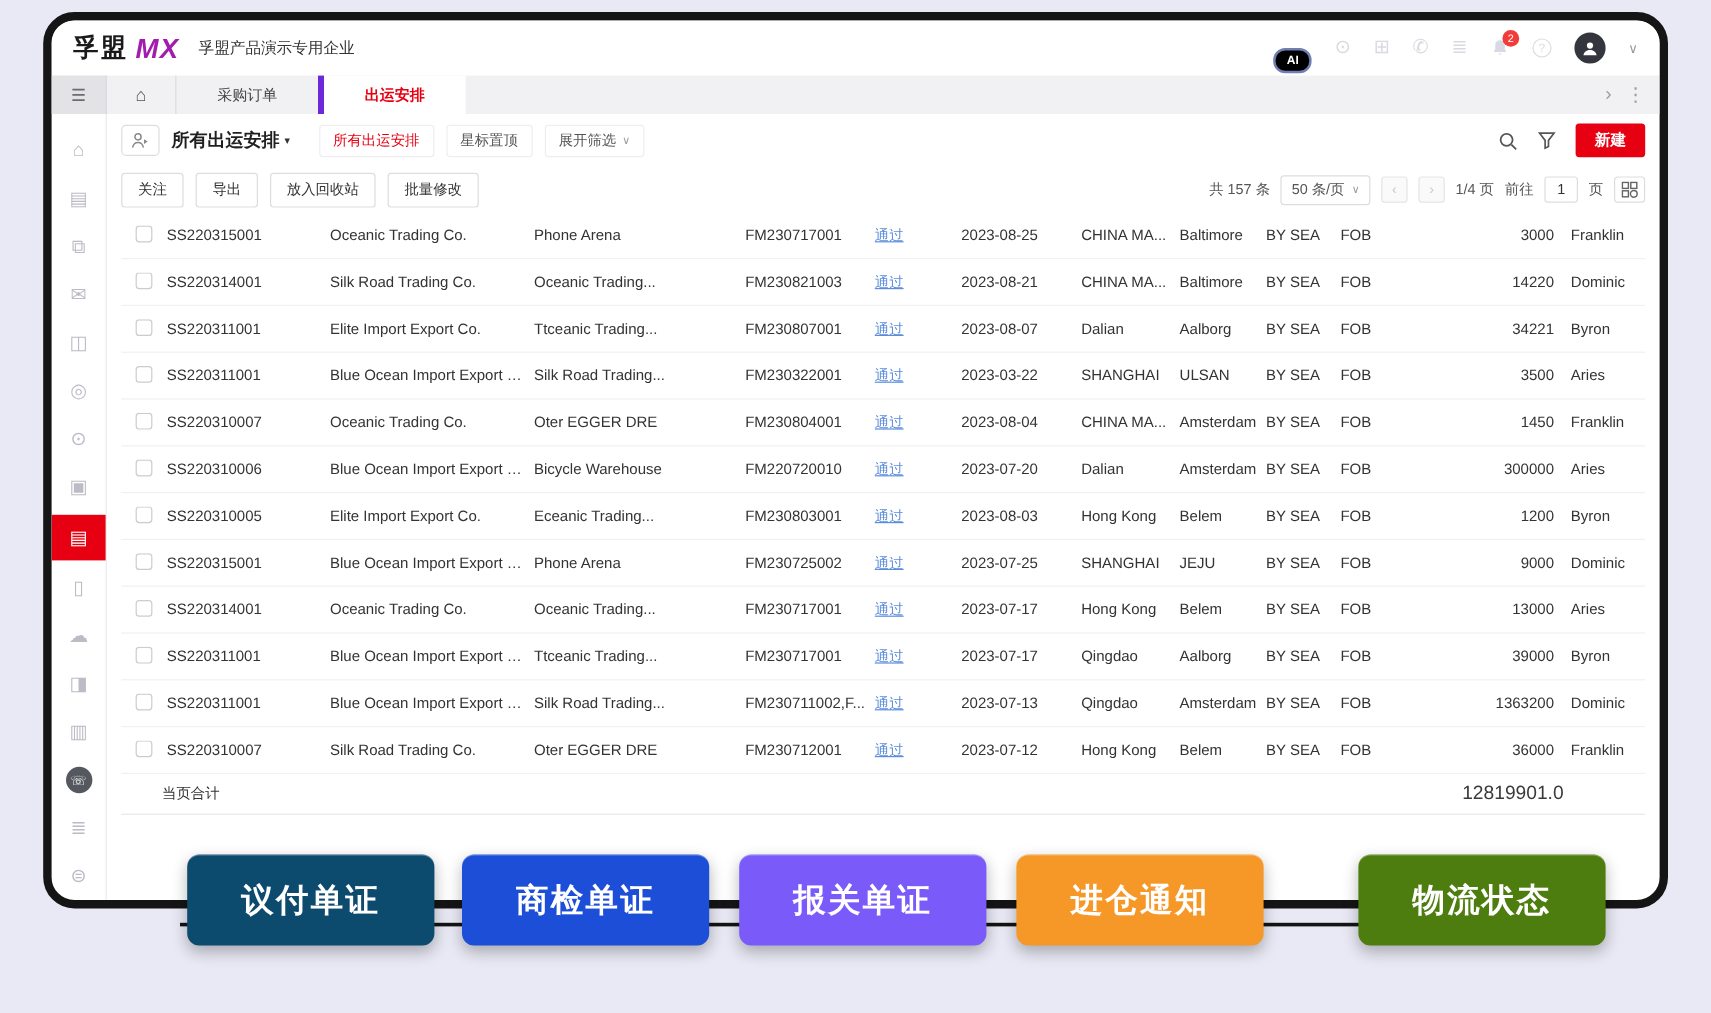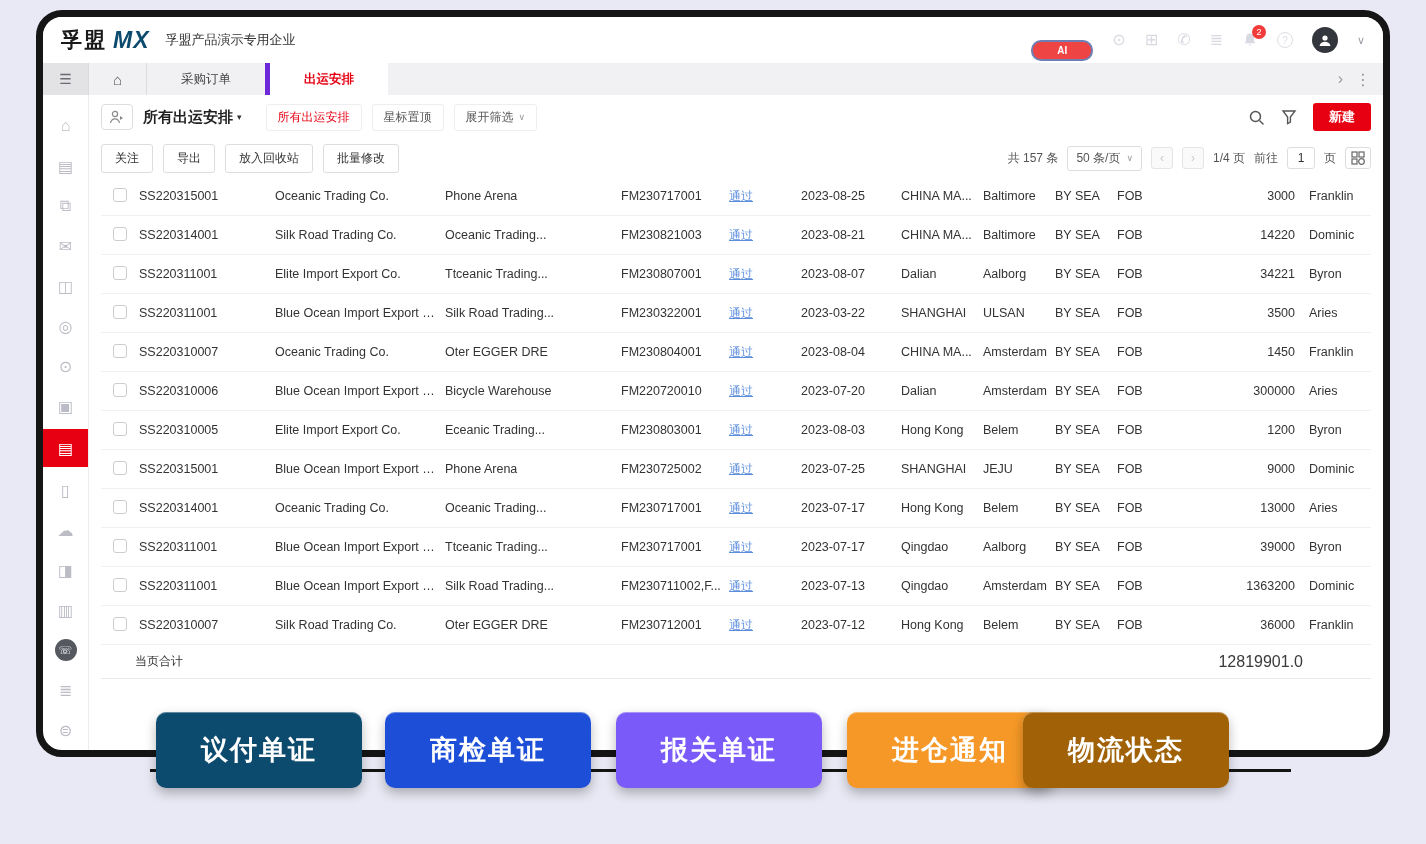--- a/index.html
+++ b/index.html
@@ -6,25 +6,25 @@
   html,body { width:1426px; height:844px; overflow:hidden;
     font-family:"Liberation Sans","DejaVu Sans",sans-serif; background:#e9e9f5; }
 
   
   .window { position:absolute; left:36px; top:10px; width:1354px; height:747px;
     background:#fff; border:7px solid #151515; border-radius:26px; overflow:hidden; z-index:1; }
 
   
   .topbar { height:46px; display:flex; align-items:center; padding:0 18px; background:#fff; }
   .logo-cn { font-size:21px; font-weight:bold; color:#1a1a1a; letter-spacing:2px; }
-  .logo-mx { font-size:23px; font-weight:bold; color:#0c4a6e; margin-left:6px; font-style:italic; letter-spacing:1px; }
+  .logo-mx { font-size:23px; font-weight:bold; color:#a21caf; margin-left:6px; font-style:italic; letter-spacing:1px; }
   .company-name { margin-left:16px; font-size:13px; color:#333; }
   .topbar-right { margin-left:auto; display:flex; align-items:center; gap:19px; }
-  .ai-pill { background:#ef4444; color:#fff; font-size:10px; font-weight:bold;
-    padding:3px 24px; border-radius:10px; border:2px solid #6f7fb4;margin-top:20px; }
+  .ai-pill { background:#000000; color:#fff; font-size:10px; font-weight:bold;
+    padding:3px 9px; border-radius:10px; border:2px solid #6f7fb4;margin-top:20px; }
   .faint-icon { color:#d9d9e2; font-size:16px; line-height:1; }
   .bell-wrap { position:relative; }
   .badge { position:absolute; top:-7px; right:-8px; background:#f23c3c; color:#fff;
     font-size:9px; min-width:14px; height:14px; border-radius:8px; display:flex;
     align-items:center; justify-content:center; padding:0 3px; }
   .help-circle { width:16px; height:16px; border:1.5px solid #dcdce3; border-radius:50%;
     color:#dcdce3; font-size:10px; display:flex; align-items:center; justify-content:center; }
   .avatar { width:26px; height:26px; border-radius:50%; background:#33363d; display:flex;
     align-items:center; justify-content:center; }
   .chev { color:#9a9aa4; font-size:11px; }
@@ -487,13 +487,13 @@
 <div class="flow-line"></div>
 
   <button class="flow-btn" style="background: #0c4a6e; left: 156px;">议付单证</button>
 
   <button class="flow-btn" style="background: #1d4ed8; left: 385px;">商检单证</button>
 
   <button class="flow-btn" style="background: rgb(122, 90, 248); left: 616px;">报关单证</button>
 
   <button class="flow-btn" style="background: rgb(245, 152, 39); left: 847px;">进仓通知</button>
 
-  <button class="flow-btn" style="background: #a16207; left: 1023px;">物流状态</button>
+  <button class="flow-btn" style="background: #4d7c0f; left: 1132px;">物流状态</button>
 
 </body></html>

